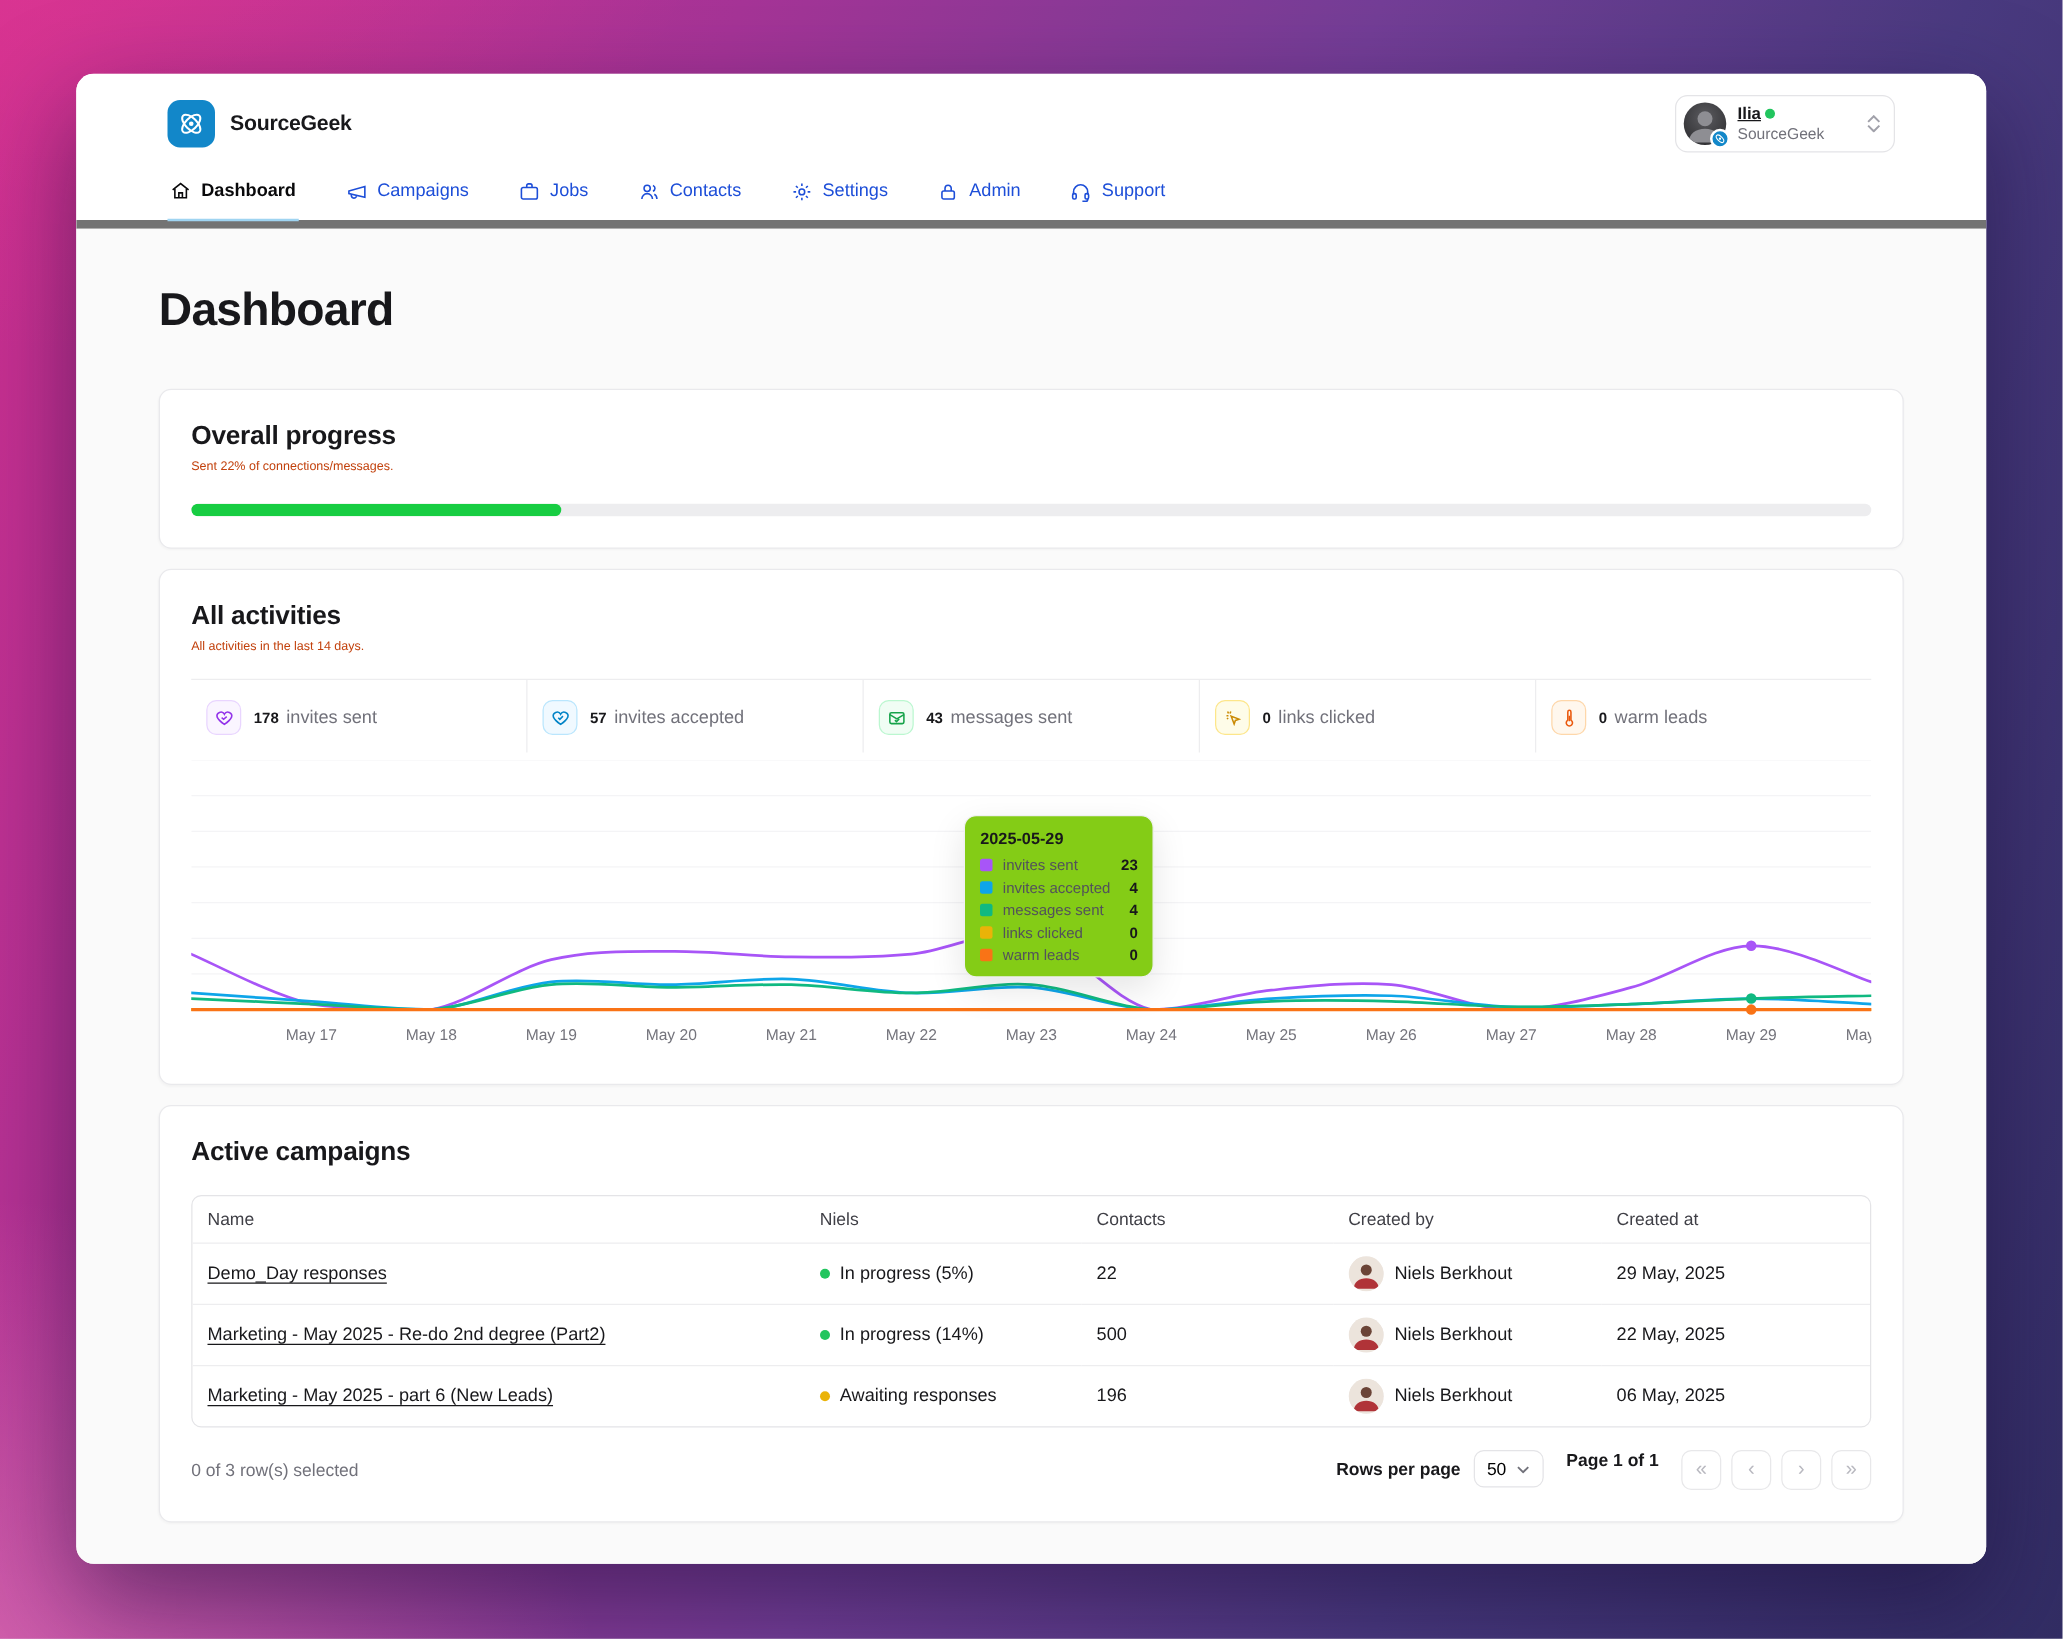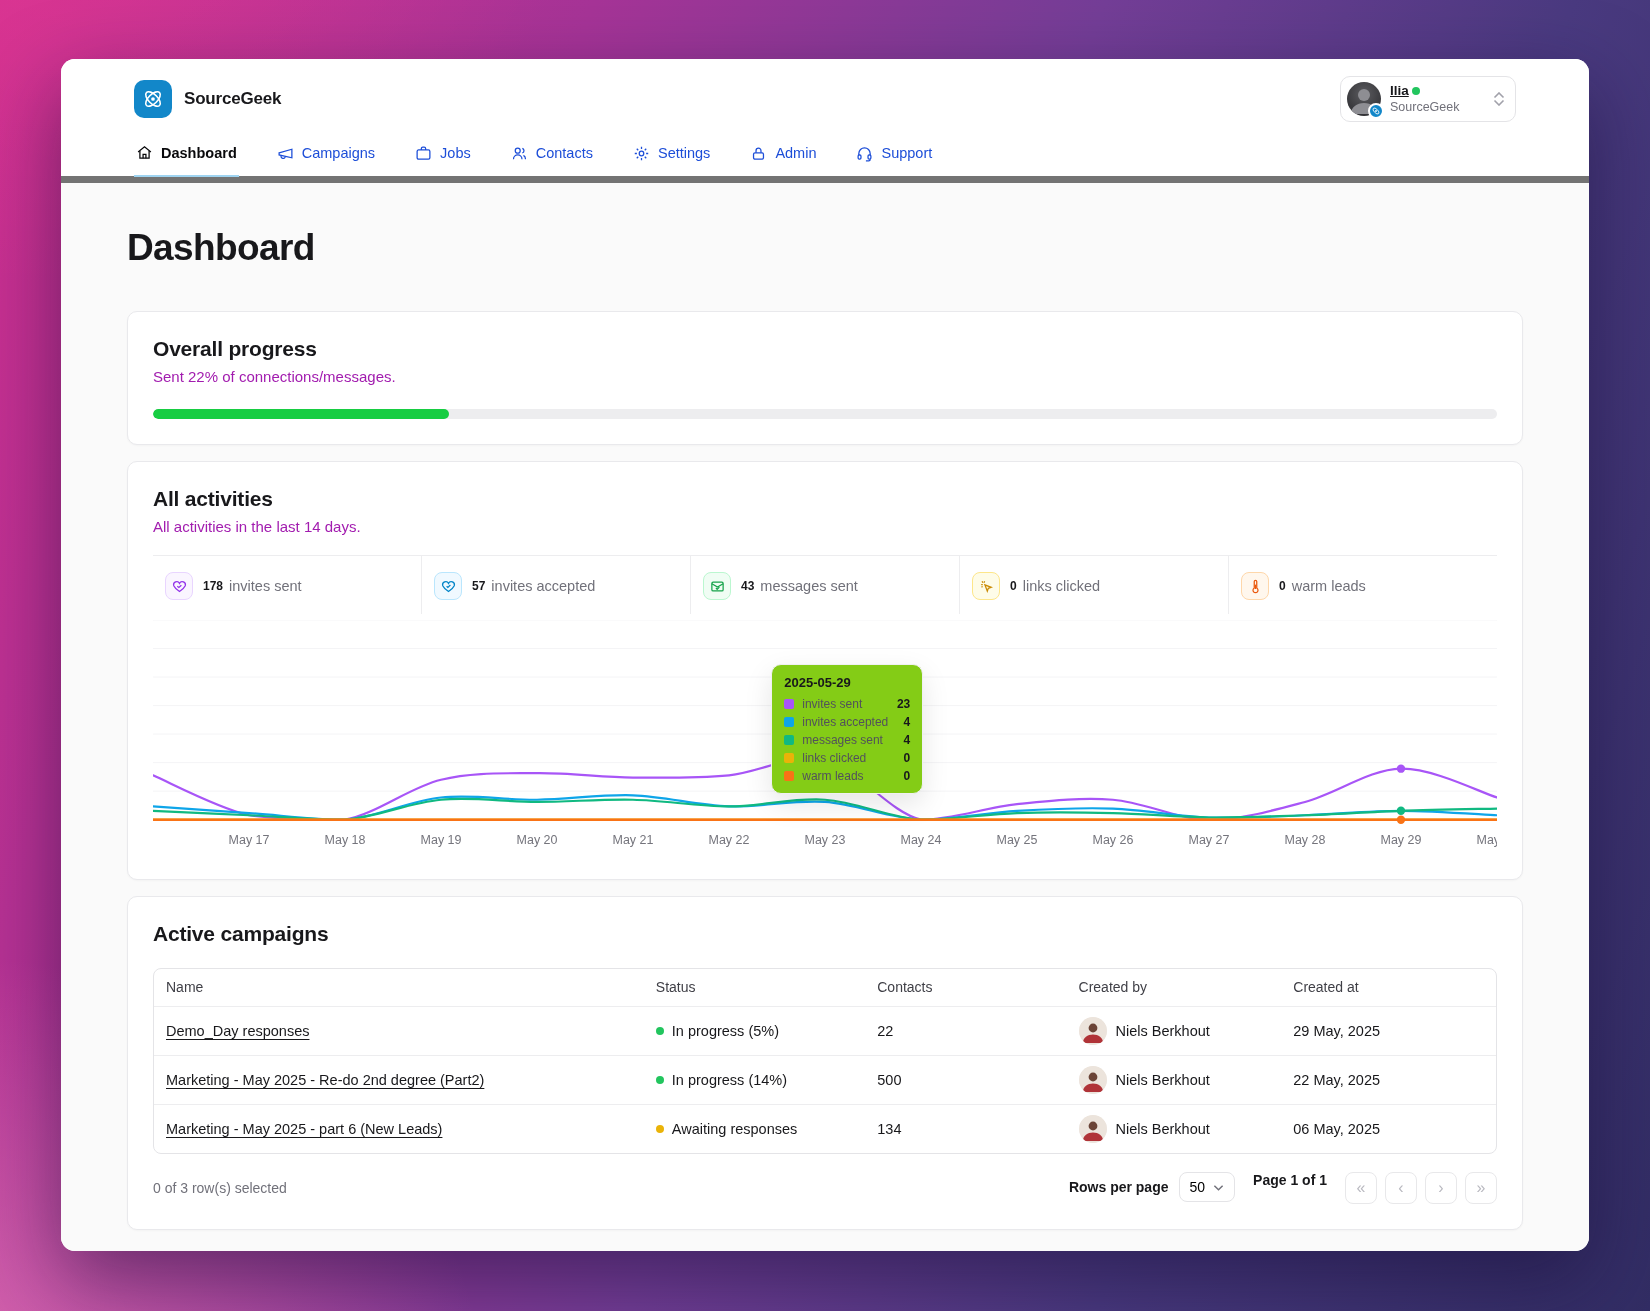--- a/index.html
+++ b/index.html
@@ -60,21 +60,21 @@
   
   .content { background:#fafafa; height:100%; padding:0 66px; }
   h1 { font-size:37px; font-weight:800; letter-spacing:-.6px; padding:44px 0 0; }
   .card {
     background:#fff; border:1px solid #e9e9ec; border-radius:10px;
     padding:25px 25px; margin-top:42px;
     box-shadow:0 1px 2px rgba(0,0,0,.03);
   }
   .card + .card { margin-top:16px; }
   .card h2 { font-size:21px; font-weight:700; letter-spacing:-.2px; }
-  .card .sub { font-size:15px; color:#a21caf; margin-top:7px; }
+  .card .sub { font-size:10px; color:#c2410c; margin-top:7px; }
   
   .progress-track { margin-top:24px; height:10px; border-radius:6px; background:#ededef; overflow:hidden; }
   .progress-fill { height:100%; border-radius:6px; width:0; }
   
   .stats-row { display:flex; margin-top:20px; border-top:1px solid #ededef; }
   .stat { flex:1; display:flex; align-items:center; gap:10px; padding:16px 10px 14px 12px; }
   .stat + .stat { border-left:1px solid #ededef; }
   .stat-ico {
     width:28px; height:28px; border-radius:8px; border:1px solid;
     display:flex; align-items:center; justify-content:center; flex:0 0 auto;
@@ -379,21 +379,21 @@
             <colgroup>
                 <col class="c-name">
                 <col class="c-status">
                 <col class="c-contacts">
                 <col class="c-by">
                 <col class="c-at">
               </colgroup>
             <thead>
               <tr>
                 <th>Name</th>
-                <th>Status</th>
+                <th>Niels</th>
                 <th>Contacts</th>
                 <th>Created by</th>
                 <th>Created at</th>
               </tr>
             </thead>
             <tbody>
               <tr>
                 <td><a class="name-link">Demo_Day responses</a></td>
                 <td>
                     <span class="status-cell">
@@ -440,21 +440,21 @@
                 <td>22 May, 2025</td>
               </tr>
               <tr>
                 <td><a class="name-link">Marketing - May 2025 - part 6 (New Leads)</a></td>
                 <td>
                     <span class="status-cell">
                       <span class="dot" style="background: rgb(234, 179, 8);"></span>
                       <span>Awaiting responses</span>
                     </span>
                   </td>
-                <td>134</td>
+                <td>196</td>
                 <td>
                     <span class="by-cell">
                       <span class="mini-avatar">
                         <svg viewBox="0 0 28 28">
                           <circle cx="14" cy="14" r="14" fill="#ece4dc"></circle>
                           <circle cx="14" cy="11" r="4.4" fill="#6b4437"></circle>
                           <path d="M4 26c0-5.5 4.5-8.5 10-8.5s10 3 10 8.5" fill="#b03338"></path>
                         </svg>
                       </span>
                       <span>Niels Berkhout</span>

